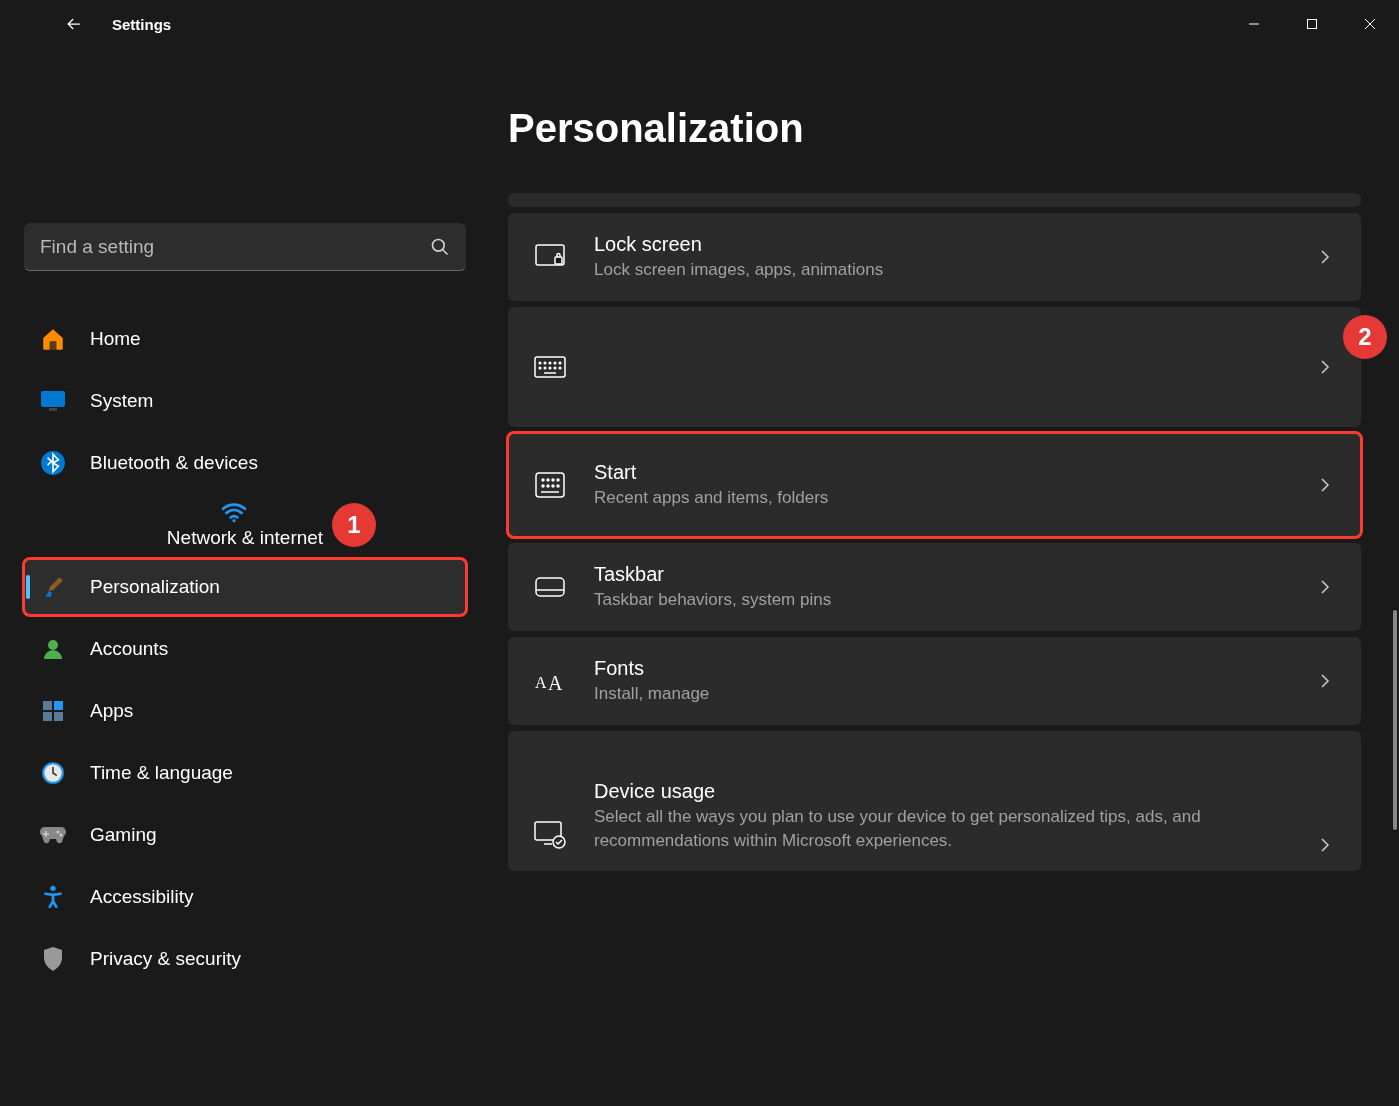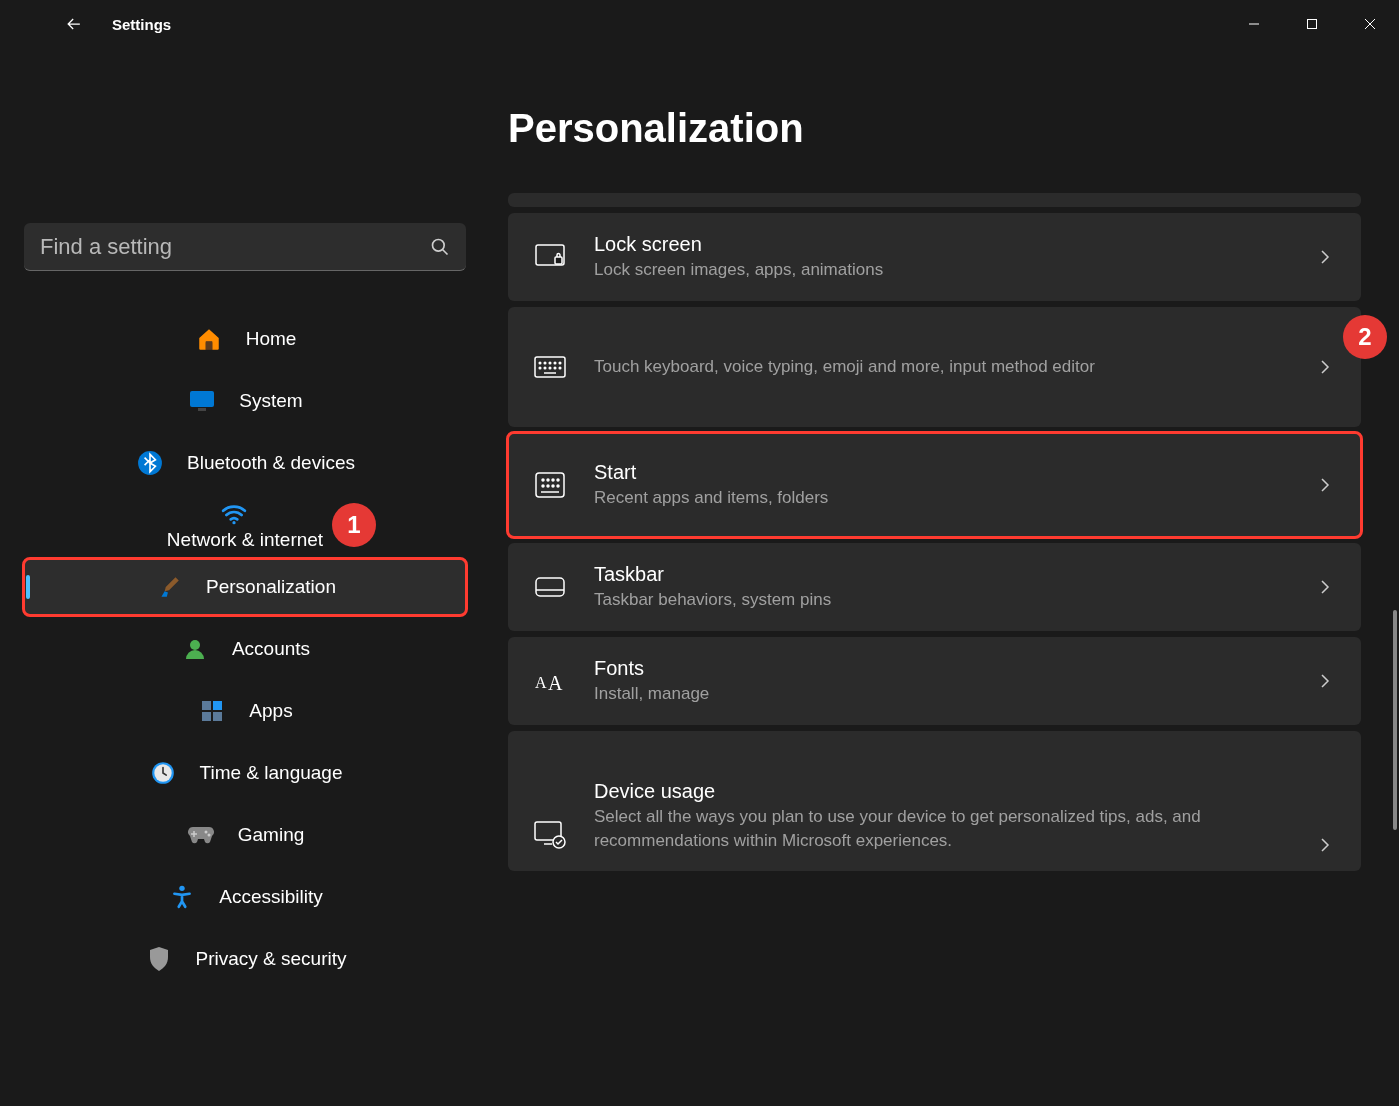--- a/index.html
+++ b/index.html
@@ -66,35 +66,34 @@
   display: flex;
   align-items: center;
   padding: 0 16px;
   margin-bottom: 40px;
 }
 .search-box input {
   background: transparent;
   border: none;
   outline: none;
   color: #86efac;
-  font-size: 22px;
+  font-size: 19px;
   flex: 1;
 }
 .search-box input::placeholder { color: #b8b8b8; }
 .nav-list { list-style: none; }
 .nav-item {
   display: flex;
   align-items: center;
   height: 56px;
   padding: 0 14px;
   border-radius: 6px;
   cursor: pointer;
   margin-bottom: 6px;
   position: relative;
-  justify-content: center;
 }
 .nav-item.active { background: #2d2d2d; }
 .nav-item.active::before {
   content: "";
   position: absolute;
   left: 2px;
   top: 16px;
   bottom: 16px;
   width: 4px;
   background: #4cc2ff;
@@ -380,21 +379,20 @@
               <circle cx="26" cy="7" r="0.8" fill="#fff"></circle>
               <circle cx="6" cy="12" r="0.8" fill="#fff"></circle>
               <circle cx="11" cy="12" r="0.8" fill="#fff"></circle>
               <circle cx="16" cy="12" r="0.8" fill="#fff"></circle>
               <circle cx="21" cy="12" r="0.8" fill="#fff"></circle>
               <circle cx="26" cy="12" r="0.8" fill="#fff"></circle>
               <line x1="10" y1="17" x2="22" y2="17" stroke-width="1.5"></line>
             </svg>
         </span>
         <div class="card-text">
-          <div class="card-desc">Touch keyboard, voice typing, emoji and more, input method editor</div>
         </div>
         <span class="card-chevron">
           <svg width="10" height="16" viewBox="0 0 10 16" fill="none" stroke="#ccc" stroke-width="1.5">
               <path d="M2 2l6 6-6 6"></path>
             </svg>
         </span>
         <div class="annotation-badge" style="right:-26px;top:8px;">2</div>
       </div>
 
       <div class="settings-card highlight-red" style="min-height:104px;">

